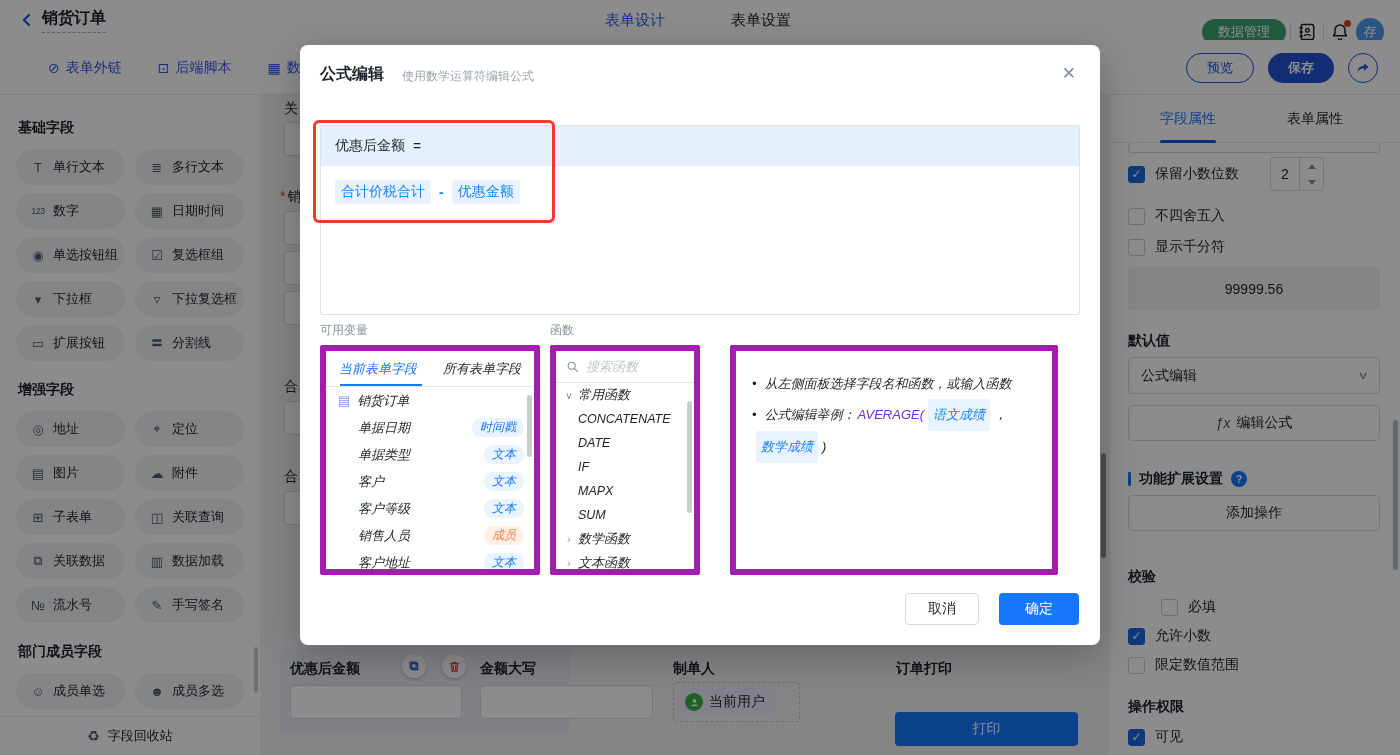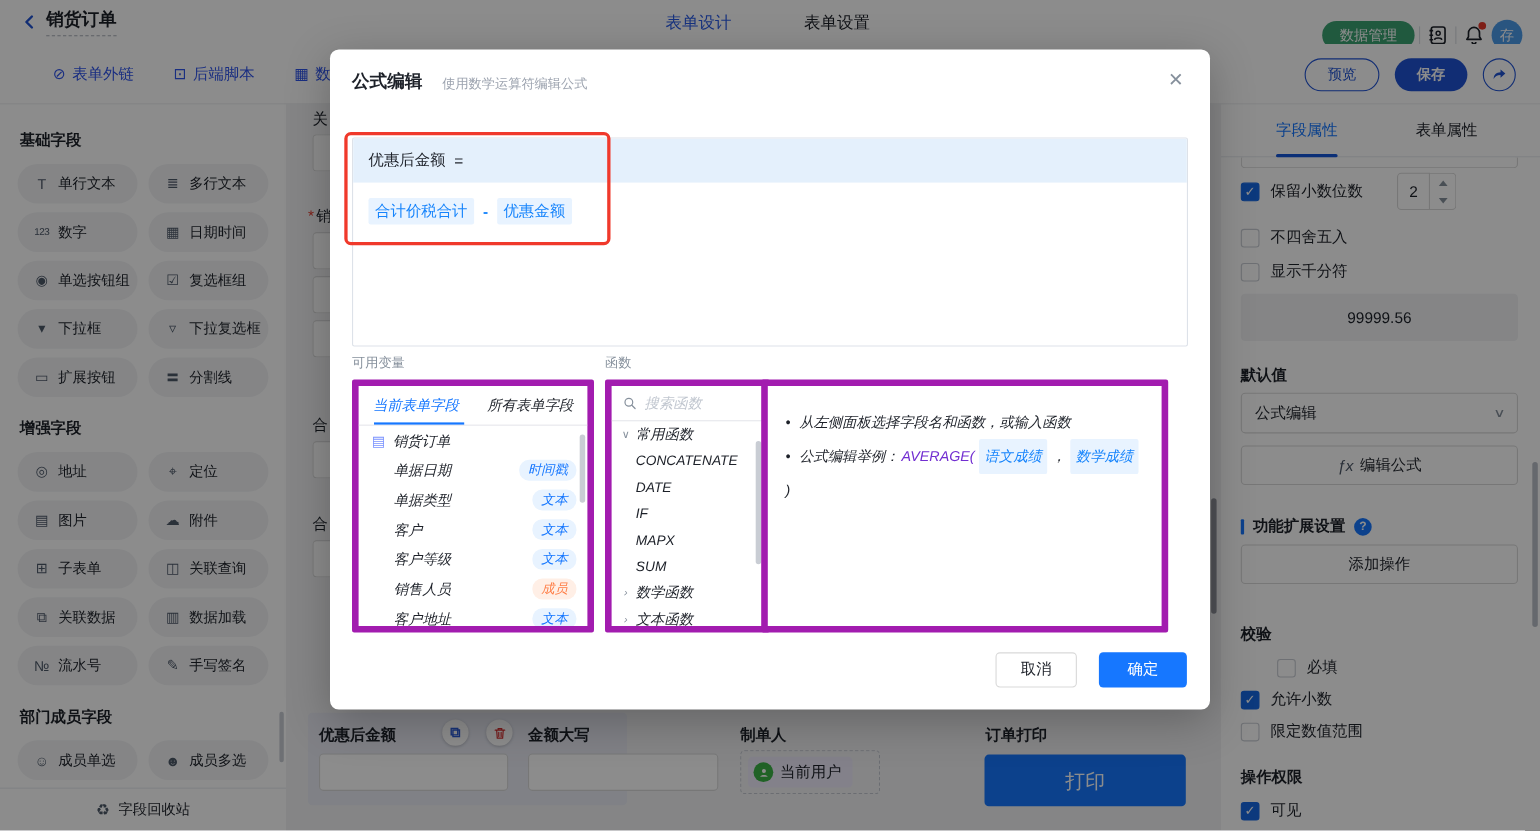--- a/index.html
+++ b/index.html
@@ -51,21 +51,21 @@
   .canvas-scroll { position:absolute; left:841px; top:358px; width:5px; height:105px; border-radius:3px; background:#90939B; }
 
   .fblock { position:absolute; left:20px; top:553px; width:290px; height:84px; background:#E9EBF5; border-radius:4px; }
   .flabel { position:absolute; font-size:14px; font-weight:bold; white-space:nowrap; }
   .finput { position:absolute; height:34px; background:#fff; border:1px solid #D9D9D9; border-radius:4px; }
   .circle-btn { position:absolute; width:24px; height:24px; background:#fff; border-radius:50%; box-shadow:0 1px 3px rgba(0,0,0,.2); display:flex; align-items:center; justify-content:center; cursor:pointer; }
   .copy-glyph { color:#2B5BD7; font-size:13px; font-weight:bold; }
   .maker-zone { position:absolute; left:413px; top:587px; width:127px; height:40px; border:1px dashed #C3C7CF; border-radius:4px; display:flex; align-items:center; padding-left:6px; }
   .maker-chip { height:28px; background:#EFECFB; border-radius:4px; display:flex; align-items:center; gap:6px; padding:0 10px 0 5px; font-size:14px; }
   .maker-av { width:18px; height:18px; border-radius:50%; background:#3BB346; display:flex; align-items:center; justify-content:center; }
-  .print-btn { position:absolute; left:635px; top:591px; width:183px; height:47px; background:#1677FF; border-radius:4px; color:#fff; font-size:18px; display:flex; align-items:center; justify-content:center; cursor:pointer; }
+  .print-btn { position:absolute; left:635px; top:617px; width:183px; height:34px; background:#1677FF; border-radius:4px; color:#fff; font-size:14px; display:flex; align-items:center; justify-content:center; cursor:pointer; }
 
   
   .sidebar-right { position:absolute; left:1110px; top:95px; width:290px; height:660px; background:#fff; }
   .rtabs { position:absolute; left:0; top:0; width:290px; height:48px; border-bottom:1px solid #E9EBEF; }
   .rtab { position:absolute; top:0; height:48px; display:flex; align-items:center; font-size:14px; cursor:pointer; }
   .rtab.active { color:#1677FF; }
   .rtab-underline { position:absolute; left:50px; top:45px; width:56px; height:3px; background:#1456D9; border-radius:2px; }
   .partial-input { position:absolute; left:18px; top:48px; width:252px; height:10px; border:1px solid #D9D9D9; border-top:none; border-radius:0 0 4px 4px; }
   .cbrow { position:absolute; display:flex; align-items:center; gap:10px; font-size:14px; }
   .cb { width:17px; height:17px; border-radius:3px; border:1px solid #C9CDD4; background:#fff; display:flex; align-items:center; justify-content:center; cursor:pointer; flex:0 0 17px; }
@@ -96,21 +96,21 @@
   .formula-box { position:absolute; left:20px; top:80px; width:760px; height:190px; border:1px solid #DDE2E9; border-radius:2px; overflow:hidden; }
   .formula-head { height:40px; background:#E4F0FC; display:flex; align-items:center; padding-left:14px; font-size:14px; gap:8px; }
   .formula-body { padding:14px; display:flex; align-items:center; gap:8px; }
   .chip { background:#E8F3FF; color:#1684FC; font-size:14px; padding:3px 6px; border-radius:2px; cursor:pointer; }
   .op { color:#1684FC; font-size:14px; font-weight:bold; }
   .red-annot { position:absolute; left:13px; top:75px; width:242px; height:103px; border:3px solid #F0392B; border-radius:6px; z-index:5; pointer-events:none; }
   .m-seclabel { position:absolute; font-size:12px; color:#86909C; }
   .panel { position:absolute; top:300px; height:230px; border:6px solid #a21caf; border-radius:2px; background:#fff; overflow:hidden;font-style:italic; }
   .vp { left:20px; width:220px; }
   .fp { left:250px; width:150px; }
-  .hp { left:392px; width:370px; }
+  .hp { left:430px; width:328px; }
   .vtabs { height:36px; border-bottom:1px solid #E5E6EB; display:flex; position:relative; }
   .vtab { flex:1; display:flex; align-items:center; justify-content:center; font-size:13px; cursor:pointer; }
   .vtab.active { color:#1677FF; }
   .vtab-line { position:absolute; left:14px; bottom:0; width:82px; height:2px; background:#1677FF; }
   .vrow { height:27px; display:flex; align-items:center; padding:0 10px 0 12px; font-size:13px; cursor:pointer; }
   .vrow.root { gap:7px; }
   .vrow.leaf { padding-left:32px; justify-content:space-between; }
   .doc-ic { color:#7B93FF; font-size:13px; }
   .badge { font-size:12px; padding:1px 8px; border-radius:9px; }
   .badge.blue { background:#E8F3FF; color:#1677FF; }

